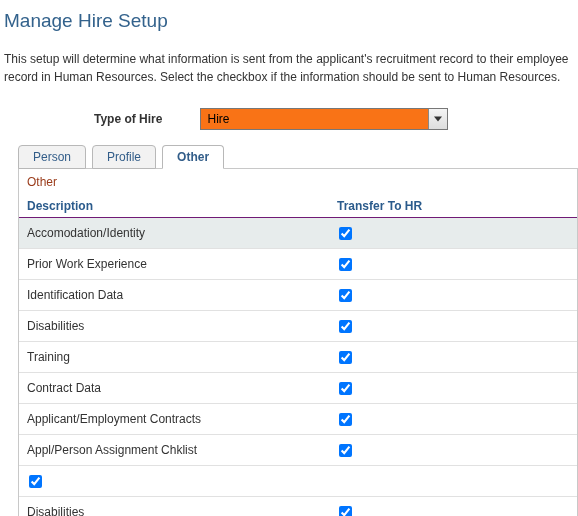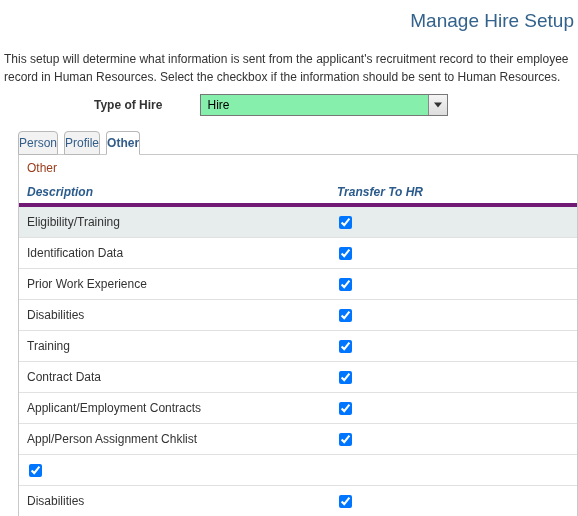--- a/index.html
+++ b/index.html
@@ -12,46 +12,45 @@
     background: #fff;
   }
   .page {
     padding: 10px 4px 0 4px;
   }
   .page-title {
     color: #33628c;
     font-size: 19px;
     font-weight: normal;
     margin: 0 0 18px 0;
-    text-align: right;
   }
   .intro {
     color: #333;
     line-height: 1.5;
-    margin-bottom: 8px;
+    margin-bottom: 22px;
     font-size: 12px;
   }
   .type-hire-row {
     display: flex;
     align-items: center;
     margin-bottom: 14px;
     padding-left: 90px;
     gap: 32px;
   }
   .type-hire-label {
     font-weight: bold;
     color: #333;
     margin-right: 6px;
     font-size: 12px;
   }
   .type-hire-select {
     width: 248px;
     height: 22px;
     border: 1px solid #777;
-    background: #86efac;
+    background: #f97316;
     display: inline-flex;
     align-items: center;
     justify-content: space-between;
     padding: 0 0 0 6px;
     box-sizing: border-box;
     font-size: 12px;
   }
   .type-hire-select .value {
     color: #000;
   }
@@ -77,21 +76,21 @@
     display: flex;
     align-items: flex-end;
     position: relative;
     z-index: 2;
   }
   .tab {
     border: 1px solid #b8b8b8;
     background: #f2f2f2;
     color: #325d89;
     font-size: 12px;
-    padding: 4px 0;
+    padding: 4px 14px;
     margin-right: 6px;
     border-top-left-radius: 4px;
     border-top-right-radius: 4px;
     cursor: pointer;
     position: relative;
     top: 1px;
   }
   .tab.active {
     background: #fff;
     border-bottom: 1px solid #fff;
@@ -108,23 +107,22 @@
     position: relative;
     top: 0;
   }
   .panel-title {
     color: #9a3b1a;
     font-size: 12px;
     padding: 0 0 6px 8px;
   }
   .header-row {
     display: flex;
-    border-bottom: 4px solid #701a75;
+    border-bottom: 1px solid #701a75;
     padding: 4px 8px;
-    font-style: italic;
   }
   .col-desc {
     width: 310px;
     box-sizing: border-box;
   }
   .col-xfer {
     flex: 1;
   }
   .header-cell {
     color: #2b5b8c;
@@ -193,33 +191,33 @@
     <div class="panel">
       <div class="panel-title">Other</div>
 
       <div class="header-row">
         <div class="col-desc header-cell">Description</div>
         <div class="col-xfer header-cell">Transfer To HR</div>
       </div>
 
       <div id="rows">
           <div class="data-row alt">
-            <div class="desc-cell">Eligibility/Training</div>
+            <div class="desc-cell">Accomodation/Identity</div>
+            <div class="xfer-cell">
+              <input type="checkbox" class="cb" checked="" style="">
+            </div>
+          </div>
+          <div class="data-row">
+            <div class="desc-cell">Prior Work Experience</div>
             <div class="xfer-cell">
               <input type="checkbox" class="cb" checked="" style="">
             </div>
           </div>
           <div class="data-row">
             <div class="desc-cell">Identification Data</div>
-            <div class="xfer-cell">
-              <input type="checkbox" class="cb" checked="" style="">
-            </div>
-          </div>
-          <div class="data-row">
-            <div class="desc-cell">Prior Work Experience</div>
             <div class="xfer-cell">
               <input type="checkbox" class="cb" checked="" style="">
             </div>
           </div>
           <div class="data-row">
             <div class="desc-cell">Disabilities</div>
             <div class="xfer-cell">
               <input type="checkbox" class="cb" checked="" style="">
             </div>
           </div>

